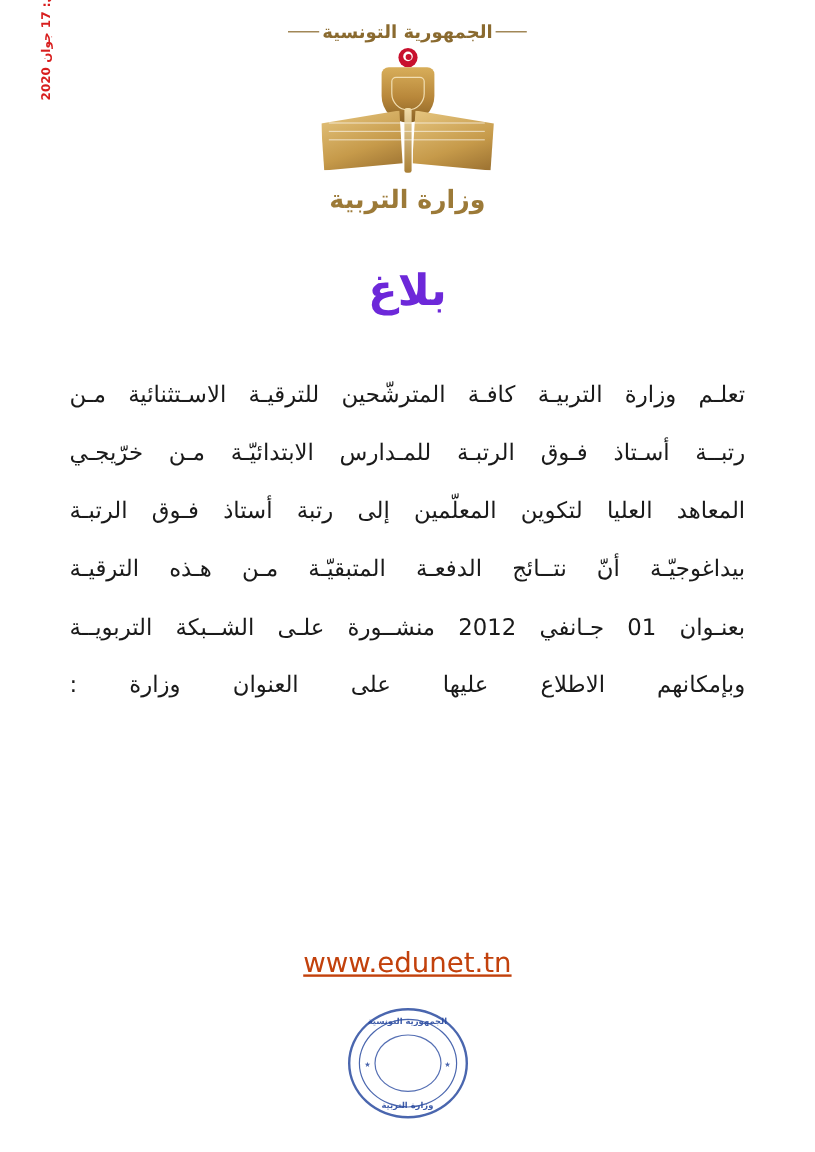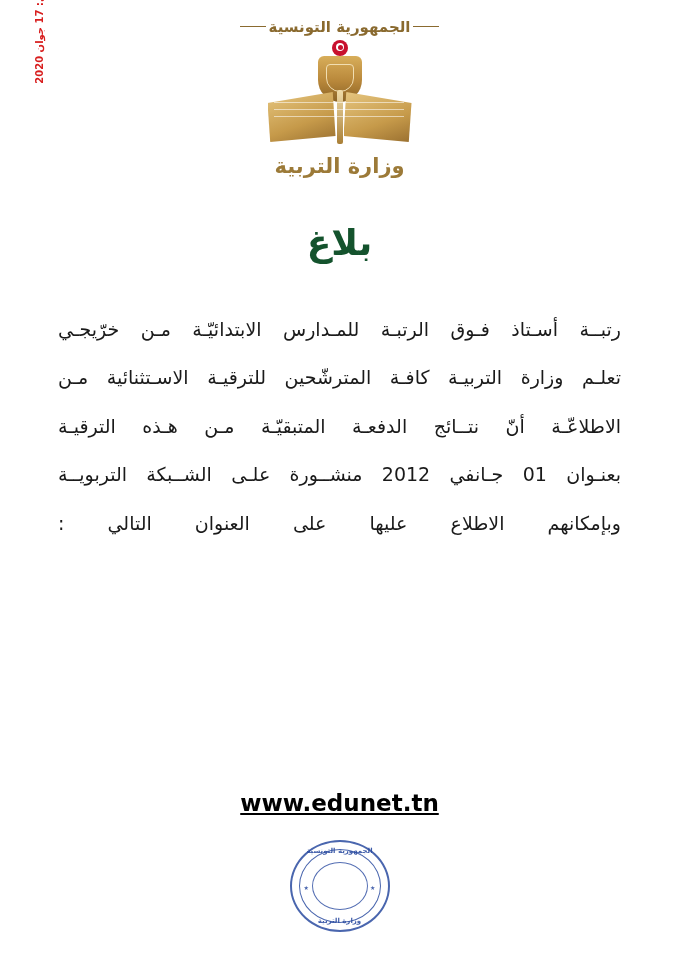--- a/index.html
+++ b/index.html
@@ -176,21 +176,21 @@
 
   
   .doc-title {
     position: absolute;
     left: 0;
     right: 0;
     top: 222px;
     text-align: center;
     font-size: 36px;
     font-weight: bold;
-    color: #14532d;
+    color: #6d28d9;
     direction: rtl;
     font-family: "DejaVu Sans", "Liberation Sans", sans-serif;
   }
 
   
   .body-text {
     position: absolute;
     left: 58px;
     right: 58px;
     top: 305px;
@@ -213,23 +213,23 @@
   
   .url-link {
     position: absolute;
     left: 0;
     right: 0;
     top: 790px;
     text-align: center;
     direction: ltr;
   }
   .url-link a {
-    color: #000000;
+    color: #c2410c;
     font-size: 23px;
-    font-weight: bold;
+    font-weight: normal;
     text-decoration: underline;
     font-family: "DejaVu Sans", "Liberation Sans", sans-serif;
   }
 
   
   .stamp {
     position: absolute;
     left: 50%;
     top: 838px;
     width: 104px;
@@ -312,25 +312,26 @@
           <span></span>
       </div>
     </div>
 
     <div class="ministry-name">وزارة التربية</div>
   </div>
 
   <div class="doc-title">بلاغ</div>
 
   <div class="body-text">
+    <span class="line">تعلـم وزارة التربيـة كافـة المترشّحين للترقيـة الاسـتثنائية مـن</span>
     <span class="line">رتبــة أسـتاذ فـوق الرتبـة للمـدارس الابتدائيّـة مـن خرّيجـي</span>
-    <span class="line">تعلـم وزارة التربيـة كافـة المترشّحين للترقيـة الاسـتثنائية مـن</span>
-    <span class="line">الاطلاعّـة أنّ نتــائج الدفعـة المتبقيّـة مـن هـذه الترقيـة</span>
+    <span class="line">المعاهد العليا لتكوين المعلّمين إلى رتبة أستاذ فـوق الرتبـة</span>
+    <span class="line">بيداغوجيّـة أنّ نتــائج الدفعـة المتبقيّـة مـن هـذه الترقيـة</span>
     <span class="line">بعنـوان 01 جـانفي 2012 منشــورة علـى الشــبكة التربويــة</span>
-    <span class="line last">وبإمكانهم الاطلاع عليها على العنوان التالي :</span>
+    <span class="line last">وبإمكانهم الاطلاع عليها على العنوان وزارة :</span>
   </div>
 
   <div class="url-link">
     <a href="#">www.edunet.tn</a>
   </div>
 
   <div class="stamp">
     <div class="ring-outer"></div>
     <div class="ring-inner"></div>
     <div class="ring-core"></div>

